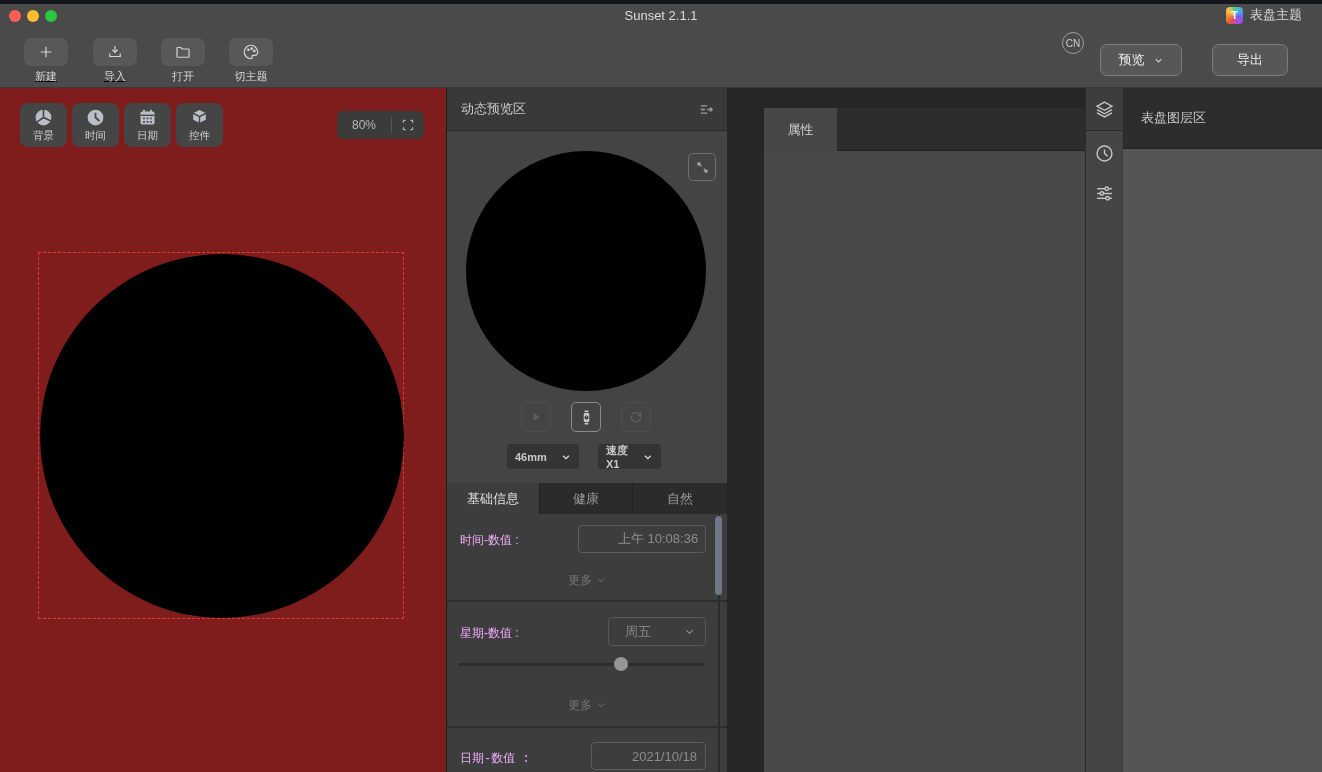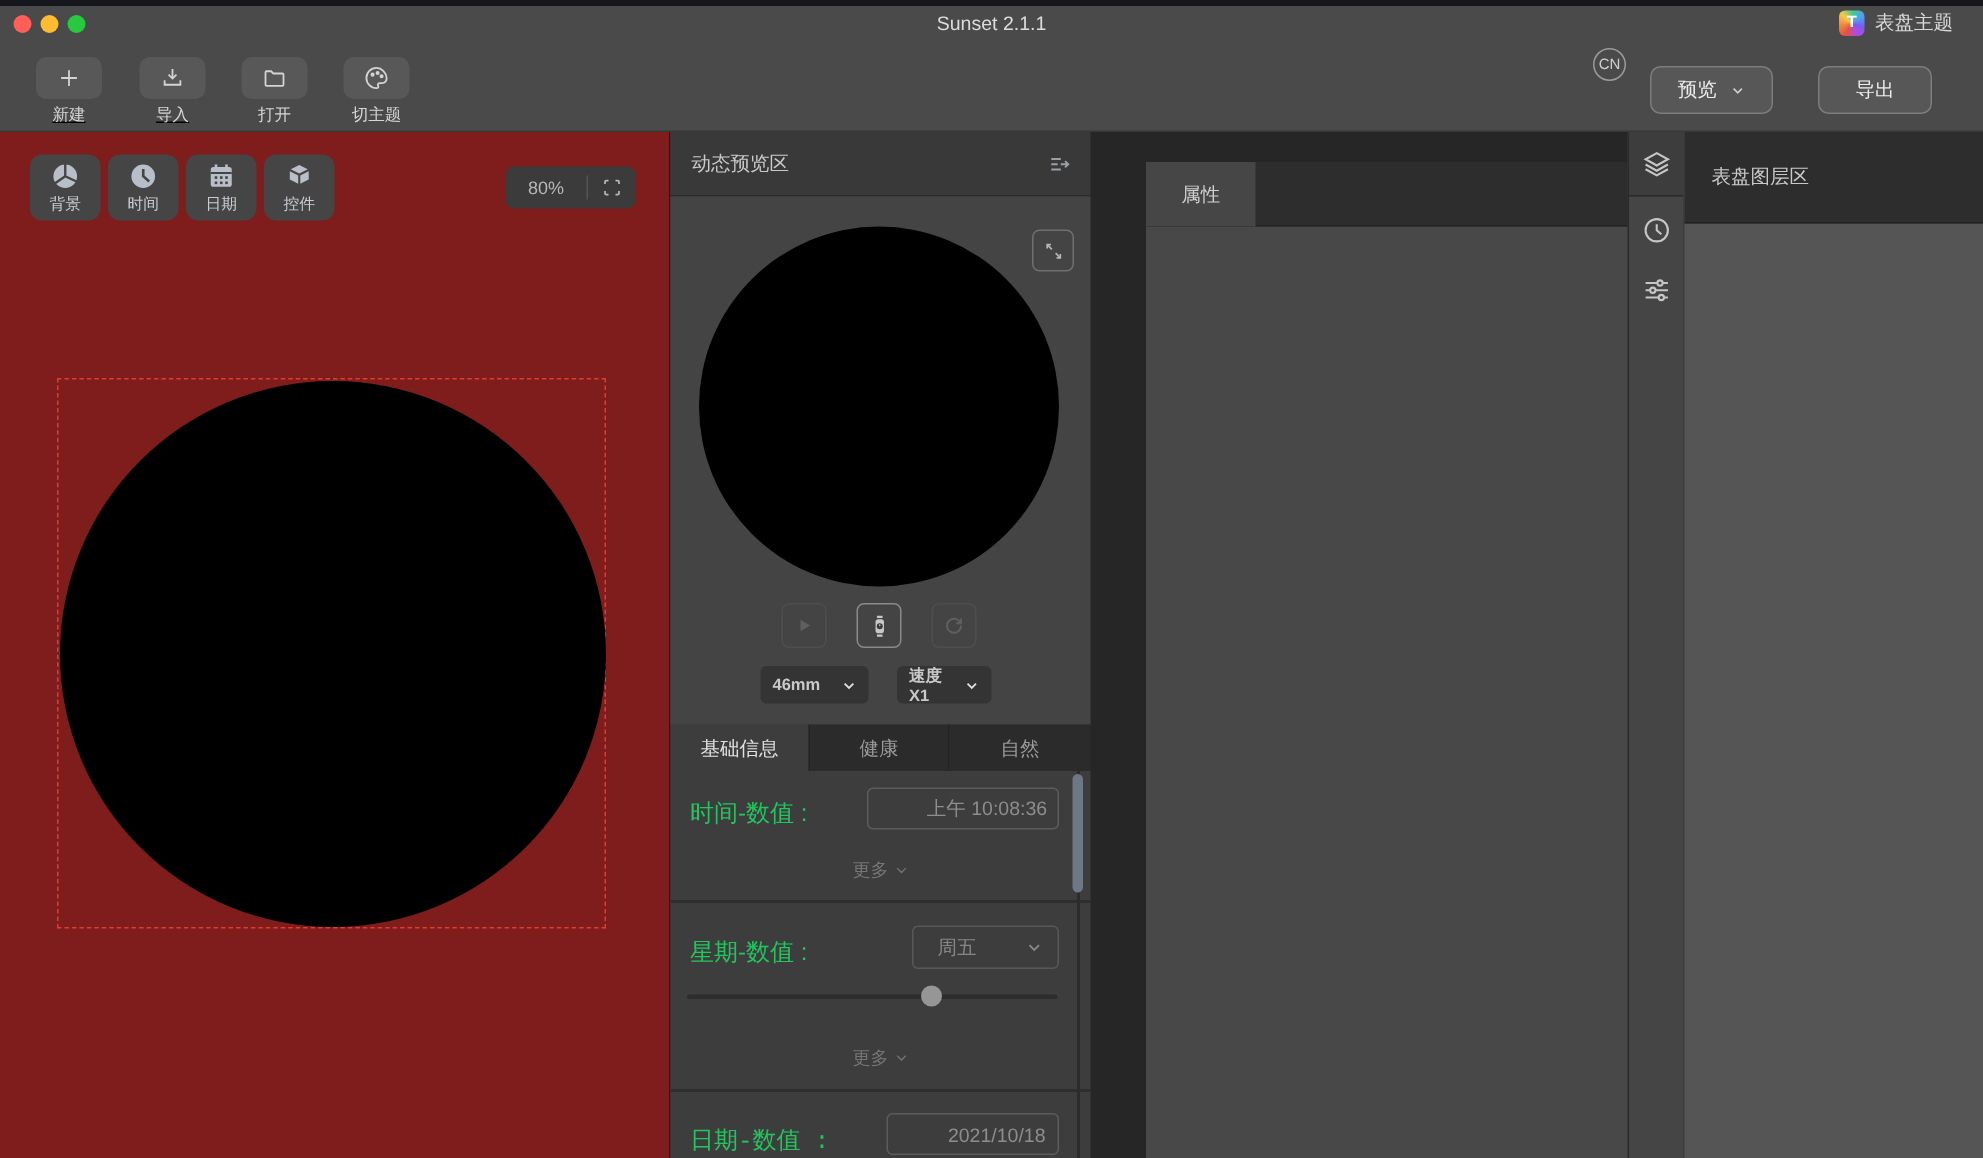--- a/index.html
+++ b/index.html
@@ -62,21 +62,21 @@
      display:flex; align-items:center; justify-content:center; }
   .pv-play { left:74px; } .pv-watch { left:124px; border-color:#8a8a8a; } .pv-refresh { left:174px; }
   .dd { top:313px; height:25px; background:#343434; border-radius:4px; display:flex; align-items:center;
      color:#c9c9c9; font-size:11px; font-weight:bold; padding:0 8px; justify-content:space-between; }
   .dd-size { left:60px; width:72px; } .dd-speed { left:151px; width:63px; }
   .cp-tabs { left:0; top:395px; width:280px; height:31px; display:flex;justify-content:space-between; }
   .cp-tab { width:93px; height:31px; background:#2b2b2b; color:#9a9a9a; font-size:13px;
      display:flex; align-items:center; justify-content:center; border-right:1px solid #232323; }
   .cp-tab.active { background:#3d3d3d; color:#e2e2e2; }
   .cp-form { left:0; top:426px; width:280px; height:258px; background:#3d3d3d; }
-  .form-label { font-size:16px; color:#22c55e; left:13px; }
+  .form-label { font-size:12px; color:#f0abfc; left:13px; }
   .form-input { border:1px solid #5c5c5c; border-radius:4px; color:#8d8d8d; font-size:13px;
      display:flex; align-items:center; justify-content:center; background:transparent;padding-left:32px; }
   .more-row { left:0; width:280px; text-align:center; font-size:12px; color:#757575; }
   .form-divider { left:0; width:280px; height:2px; background:#2e2e2e; }
   .week-dd { left:161px; top:103px; width:98px; height:29px; border:1px solid #585858; border-radius:4px;
      color:#868686; font-size:13px; display:flex; align-items:center; justify-content:space-between; padding:0 10px 0 16px; }
   .slider-track { left:11px; top:149px; width:247px; height:3px; background:#2d2d2d; border-radius:2px; }
   .slider-thumb { top:-6px; width:14px; height:14px; border-radius:50%; background:#969696; }
   .scroll-track { left:271px; top:0; width:2px; height:258px; background:#2b2b2b; }
   .scroll-thumb { left:268px; top:2px; width:7px; height:79px; border-radius:4px; background:#6d7786; }

